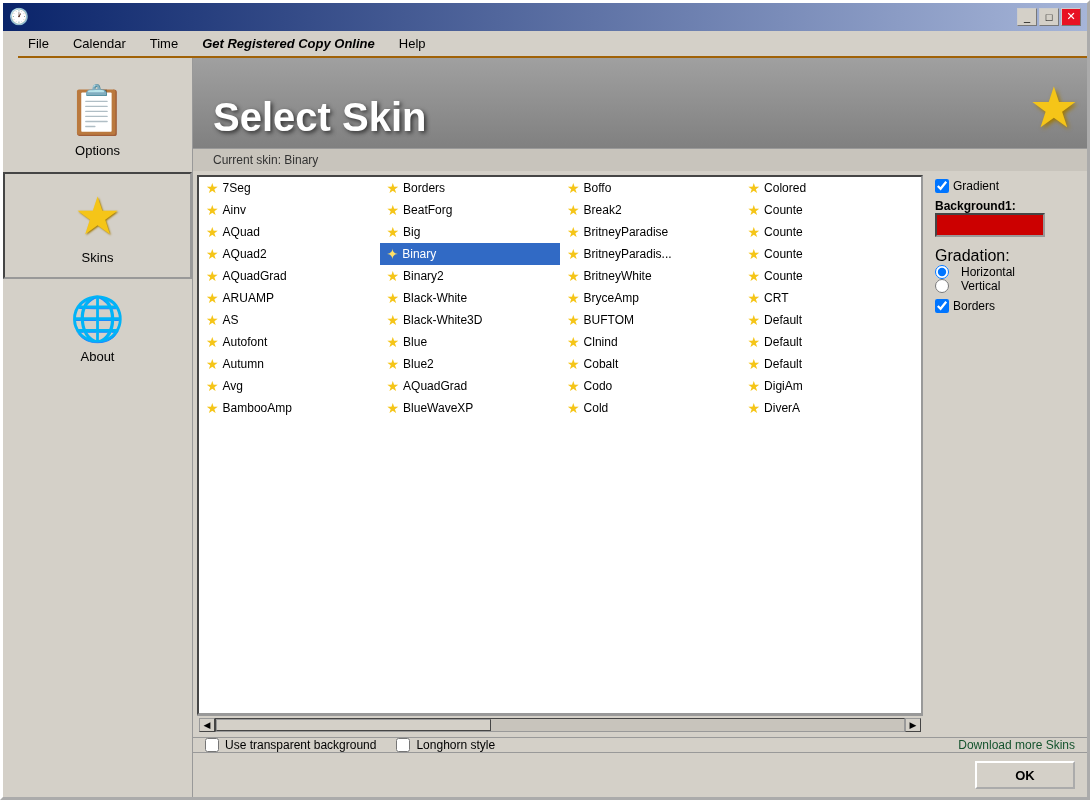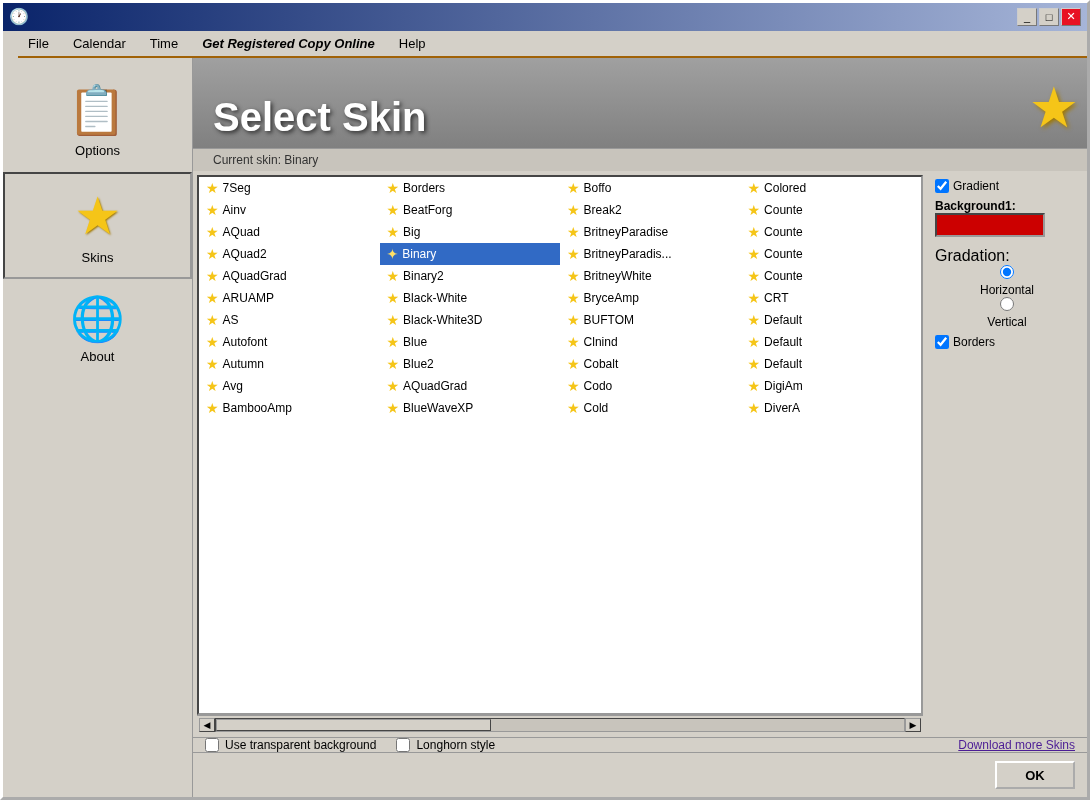--- a/index.html
+++ b/index.html
@@ -201,55 +201,54 @@
     .check-label { display: flex; gap: 4px; font-size: 12px; cursor: pointer; }
     .check-label input[type=checkbox] { width: 14px; height: 14px; }
 
     .color-label { font-size: 12px; font-weight: bold; }
     .color-swatch {
       width: 110px; height: 24px;
       border: 2px inset #999;
       cursor: pointer;
     }
 
-    .radio-label { display: flex; align-items: center; gap: 4px; font-size: 12px; cursor: pointer; flex-direction: column; }
+    .radio-label { display: flex; align-items: center; gap: 12px; font-size: 12px; cursor: pointer; }
     .radio-label input[type=radio] { width: 14px; height: 14px; }
 
     .section-title { font-size: 16px; margin-top: 4px; }
 
     
     .bottom-bar {
       padding: 0 12px;
       background: #d4d0c8;
       border-top: 1px solid #999;
       display: flex;
       align-items: center;
       justify-content: space-between;
     }
     .bottom-left { display: flex; align-items: center; gap: 20px; }
     .bottom-check { display: flex; align-items: center; gap: 6px; font-size: 12px; cursor: pointer; }
     .bottom-check input { width: 14px; height: 14px; }
 
     .download-link {
-      color: #4c1d95;
-      text-decoration: underline;
+      color: #14532d;
       cursor: pointer;
       font-size: 12px;
       text-align: center;
     }
 
     .ok-area {
       padding: 8px 12px;
       background: #d4d0c8;
       display: flex;
       justify-content: flex-end;
       border-top: 1px solid #999;
     }
     .ok-btn {
-      width: 80px; height: 28px;
+      width: 100px; height: 28px;
       background: #d4d0c8;
       border: 2px outset #fff;
       cursor: pointer;
       font-size: 13px;
       font-weight: bold;
     }
 
     .window-frame {
       border: 3px outset #fff;
       width: 1090px;

